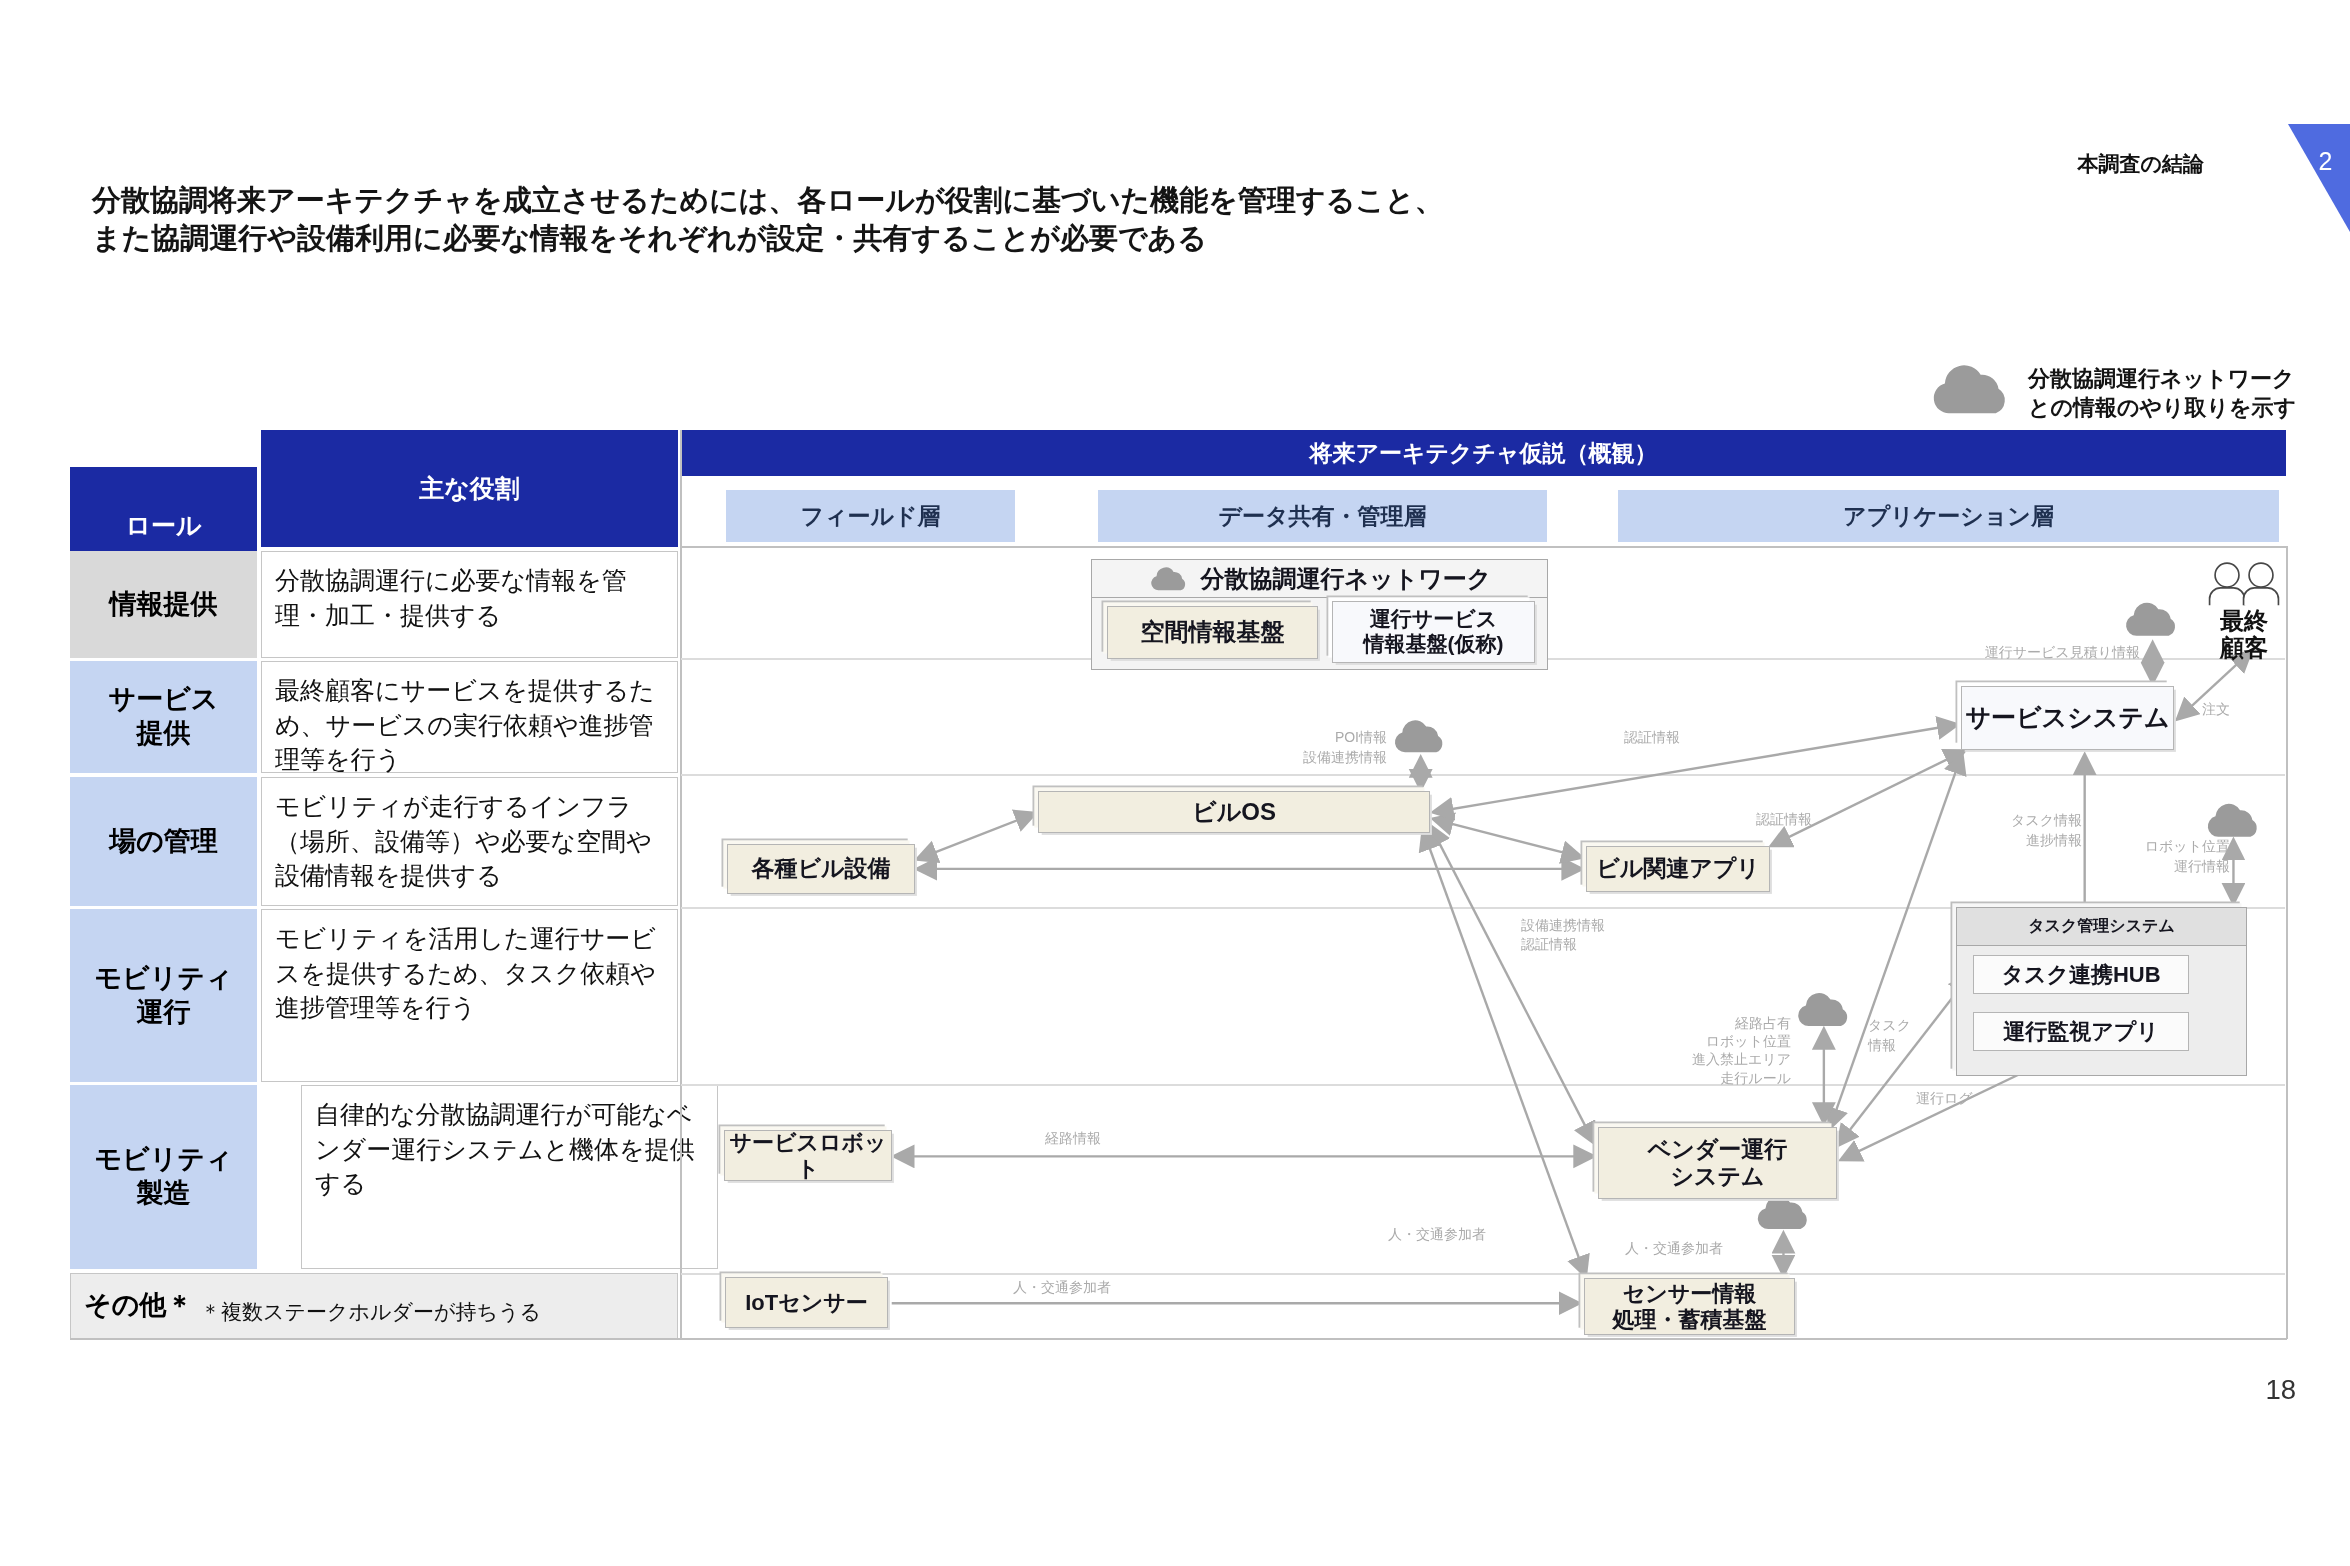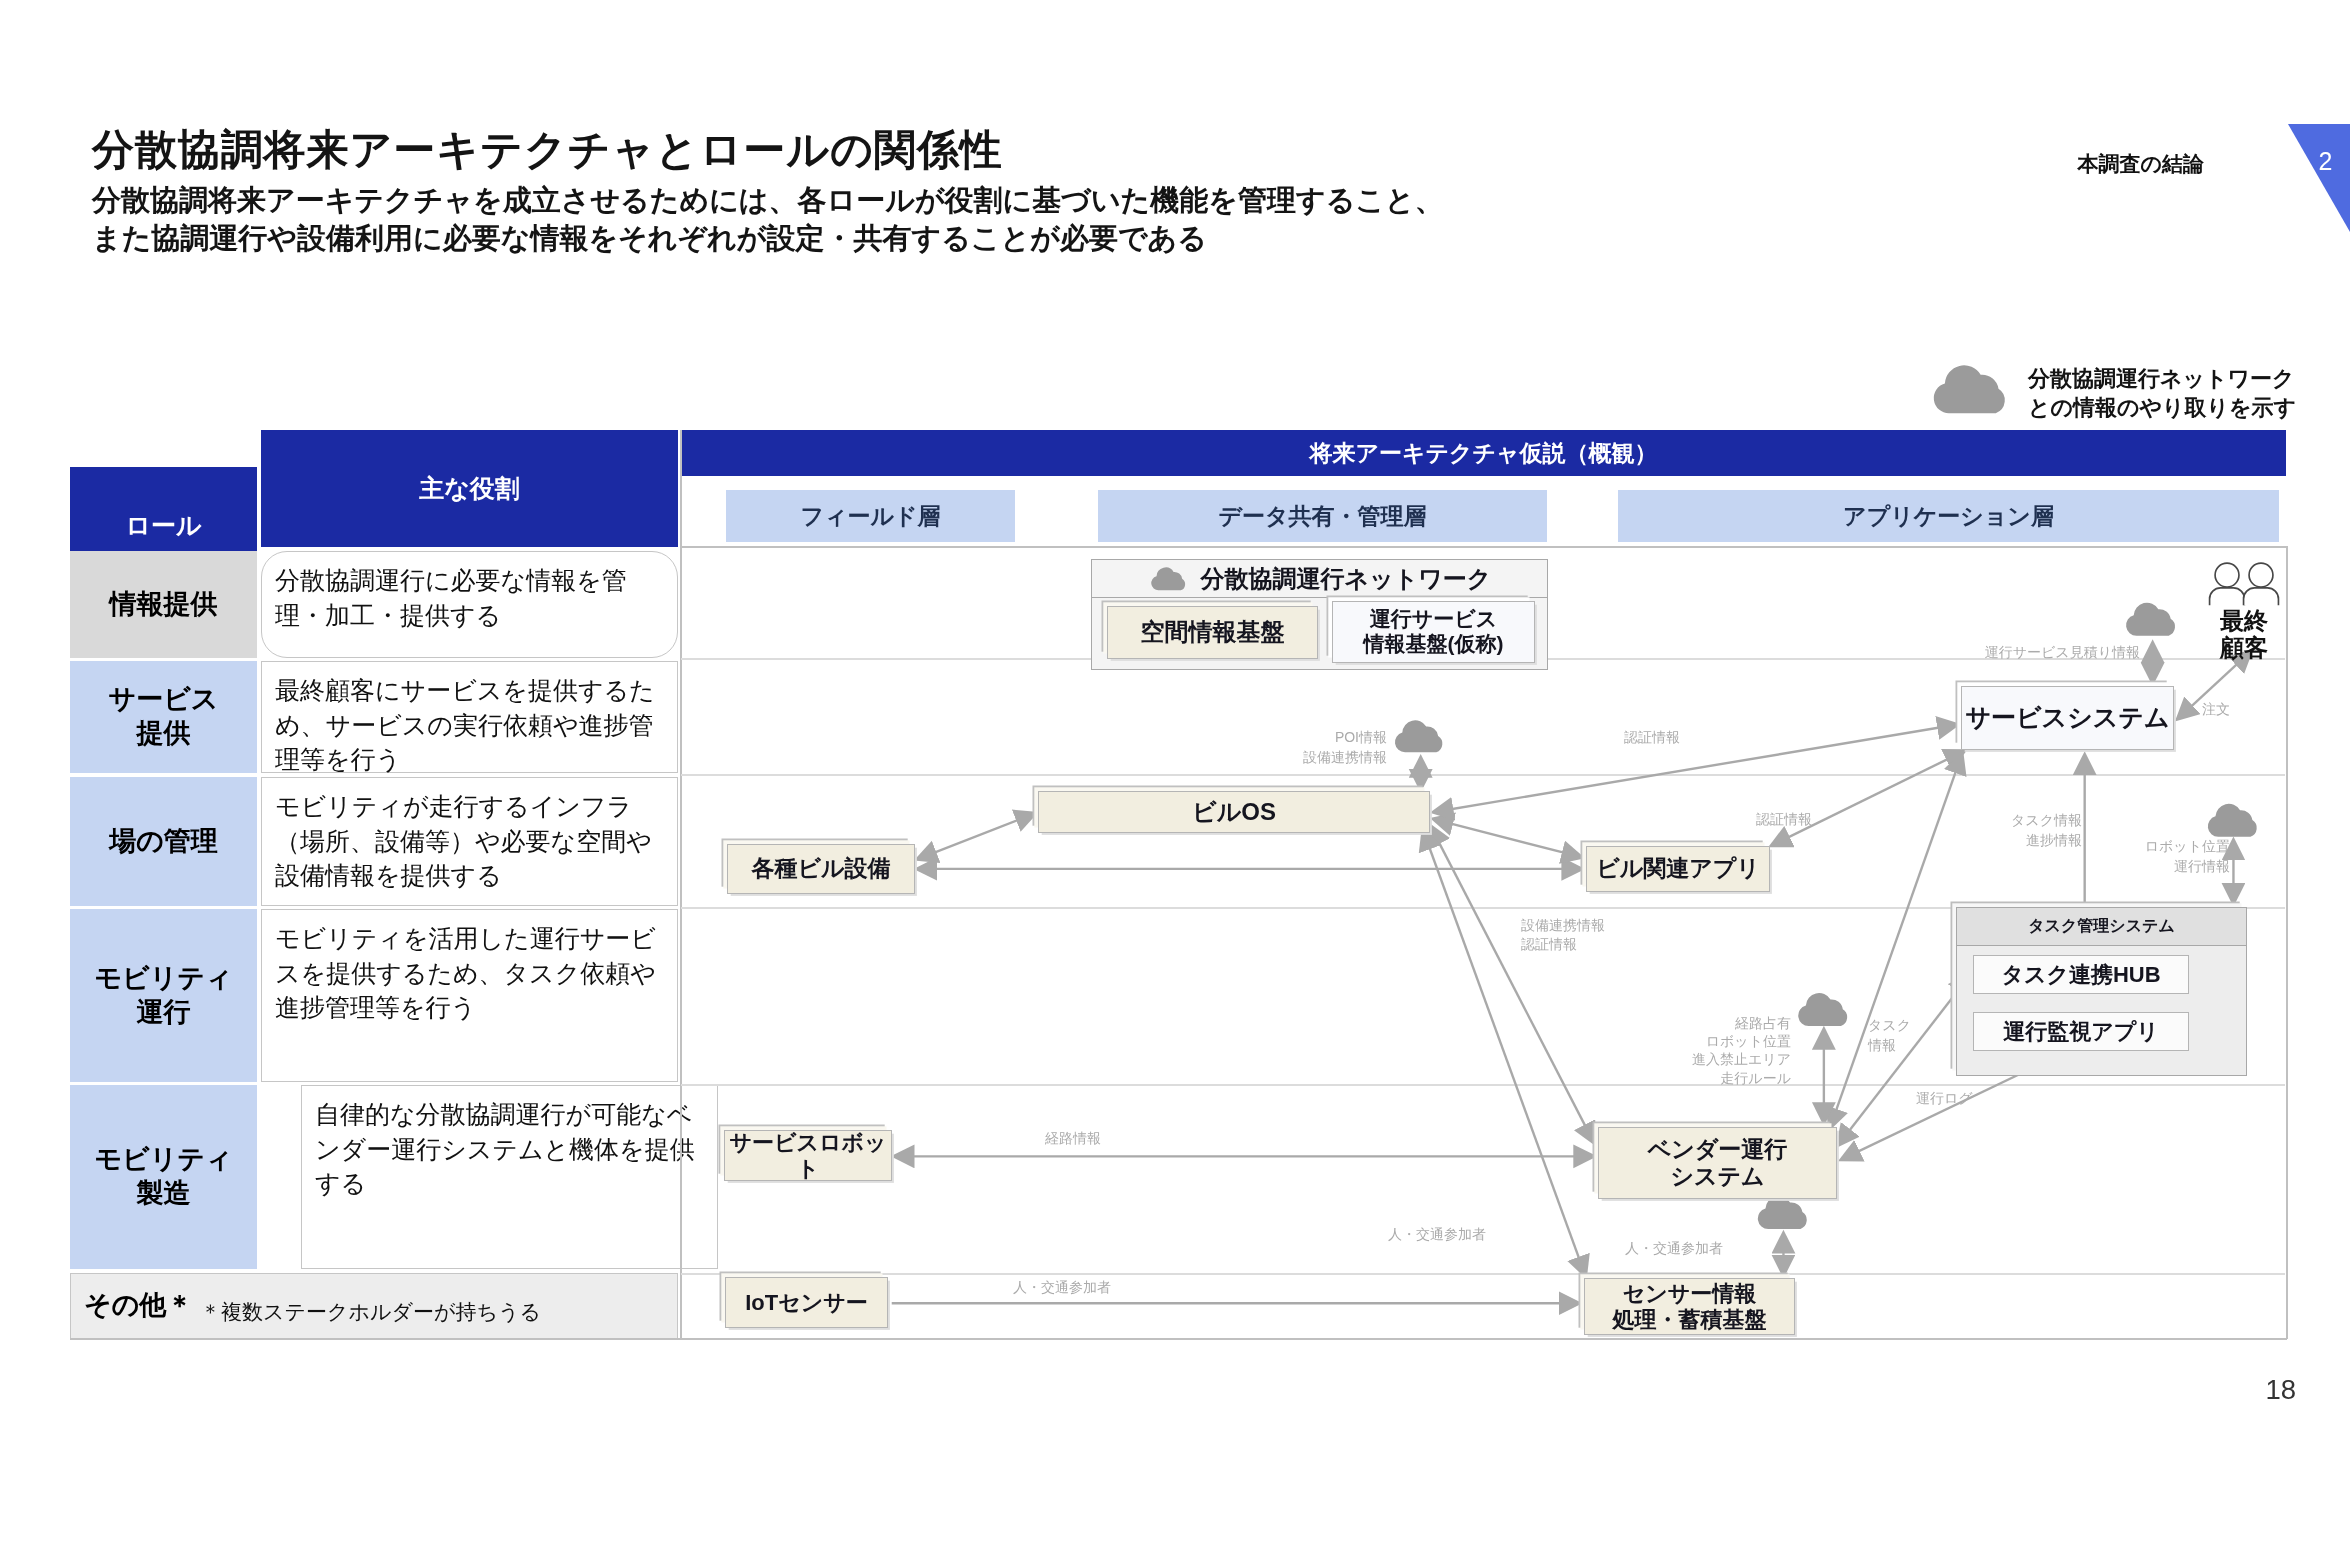--- a/index.html
+++ b/index.html
@@ -42,39 +42,38 @@
 </style>
 </head>
 <body>
 
 <div class="page">
 
   <div class="abs tag" style="left:2002px;top:150px;width:202px;text-align:right;">本調査の結論</div>
   <div class="abs corner-tri" style="left:2288px;top:124px;width:62px;height:108px;"></div>
   <div class="abs corner-num" style="left:2310px;top:147px;width:31px;text-align:center;z-index:5;">2</div>
 
-  <div class="abs title" style="left:92px;top:122px;">分散協調将来アーキテクチャとロールの関係性</div>
   <div class="abs subtitle pre" style="left:92px;top:182px;width:2186px;">分散協調将来アーキテクチャを成立させるためには、各ロールが役割に基づいた機能を管理すること、
 また協調運行や設備利用に必要な情報をそれぞれが設定・共有することが必要である</div>
 
   <svg class="abs" style="left:1927px;top:360px;z-index:3;" width="88" height="57" viewBox="0 0 64 40">
     <path d="M16 38a11 11 0 0 1-3-21.6A14 14 0 0 1 39 10a12 12 0 0 1 13 10.2A10 10 0 0 1 50 38Z" fill="#9b9b9b"></path>
   </svg>
   <div class="abs legend-note pre" style="left:2028px;top:365px;width:294px;">分散協調運行ネットワーク
 との情報のやり取りを示す</div>
 
   <div class="abs hcell" style="left:70px;top:430px;width:187px;height:117px;font-size:25px;margin-top:37px;">ロール</div>
   <div class="abs hcell" style="left:681px;top:430px;width:1605px;height:46px;font-size:23px;">将来アーキテクチャ仮説（概観）</div>
   <div class="abs hcell" style="left:261px;top:430px;width:417px;height:117px;font-size:25px;">主な役割</div>
   <div class="abs layerbox" style="left:726px;top:490px;width:289px;height:52px;">フィールド層</div>
   <div class="abs layerbox" style="left:1098px;top:490px;width:449px;height:52px;">データ共有・管理層</div>
   <div class="abs layerbox" style="left:1618px;top:490px;width:661px;height:52px;">アプリケーション層</div>
 
   <div class="abs rolecell" style="left:70px;top:551px;width:187px;height:107px;background:#d9d9d9;">情報提供</div>
-  <div class="abs dutycell" style="left:261px;top:551px;width:417px;height:107px;border-radius:26px;">分散協調運行に必要な情報を管理・加工・提供する</div>
+  <div class="abs dutycell" style="left:261px;top:551px;width:417px;height:107px;">分散協調運行に必要な情報を管理・加工・提供する</div>
 
   <div class="abs rolecell pre" style="left:70px;top:661px;width:187px;height:112px;background:#c5d5f2;">サービス
 提供</div>
   <div class="abs dutycell" style="left:261px;top:661px;width:417px;height:112px;">最終顧客にサービスを提供するため、サービスの実行依頼や進捗管理等を行う</div>
 
   <div class="abs rolecell" style="left:70px;top:777px;width:187px;height:129px;background:#c5d5f2;">場の管理</div>
   <div class="abs dutycell" style="left:261px;top:777px;width:417px;height:129px;">モビリティが走行するインフラ（場所、設備等）や必要な空間や設備情報を提供する</div>
 
   <div class="abs rolecell pre" style="left:70px;top:909px;width:187px;height:173px;background:#c5d5f2;">モビリティ
 運行</div>

